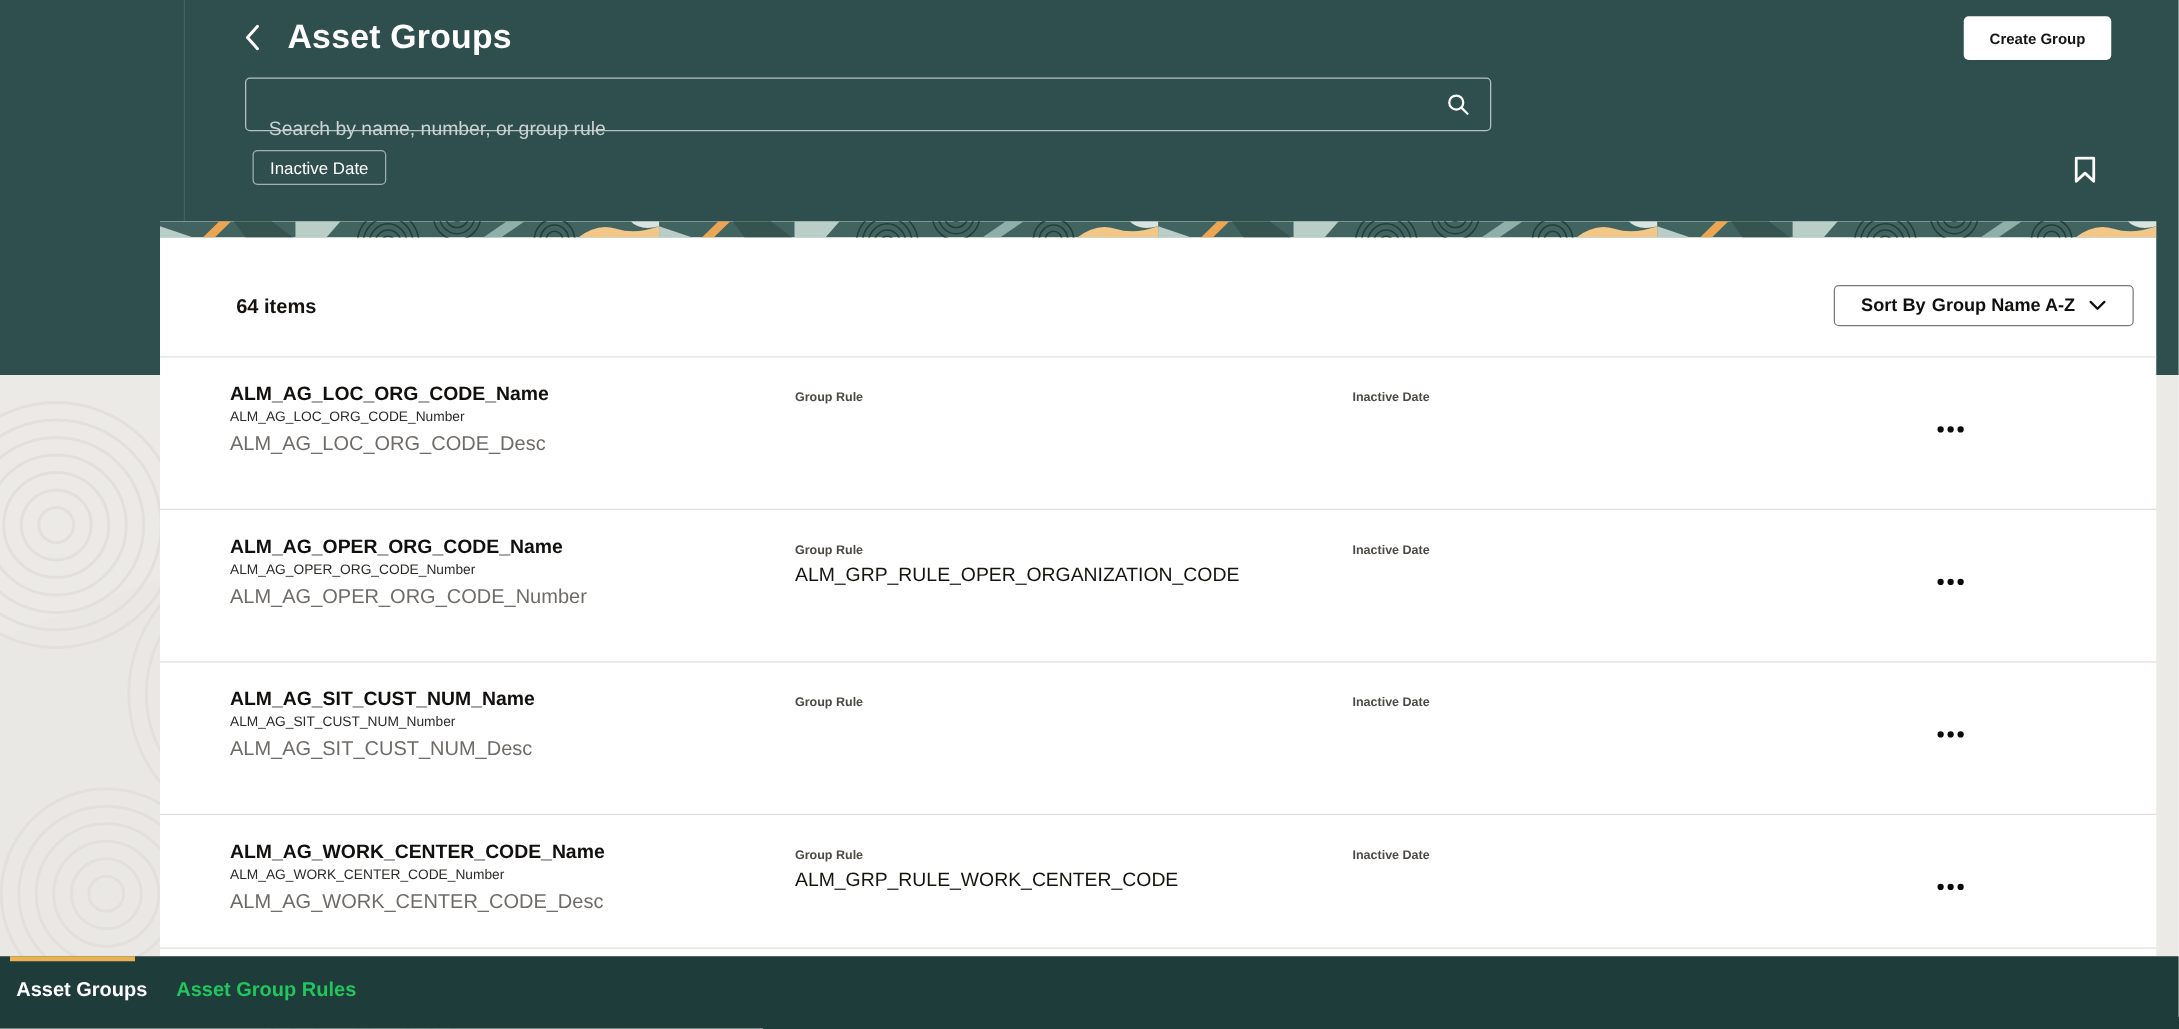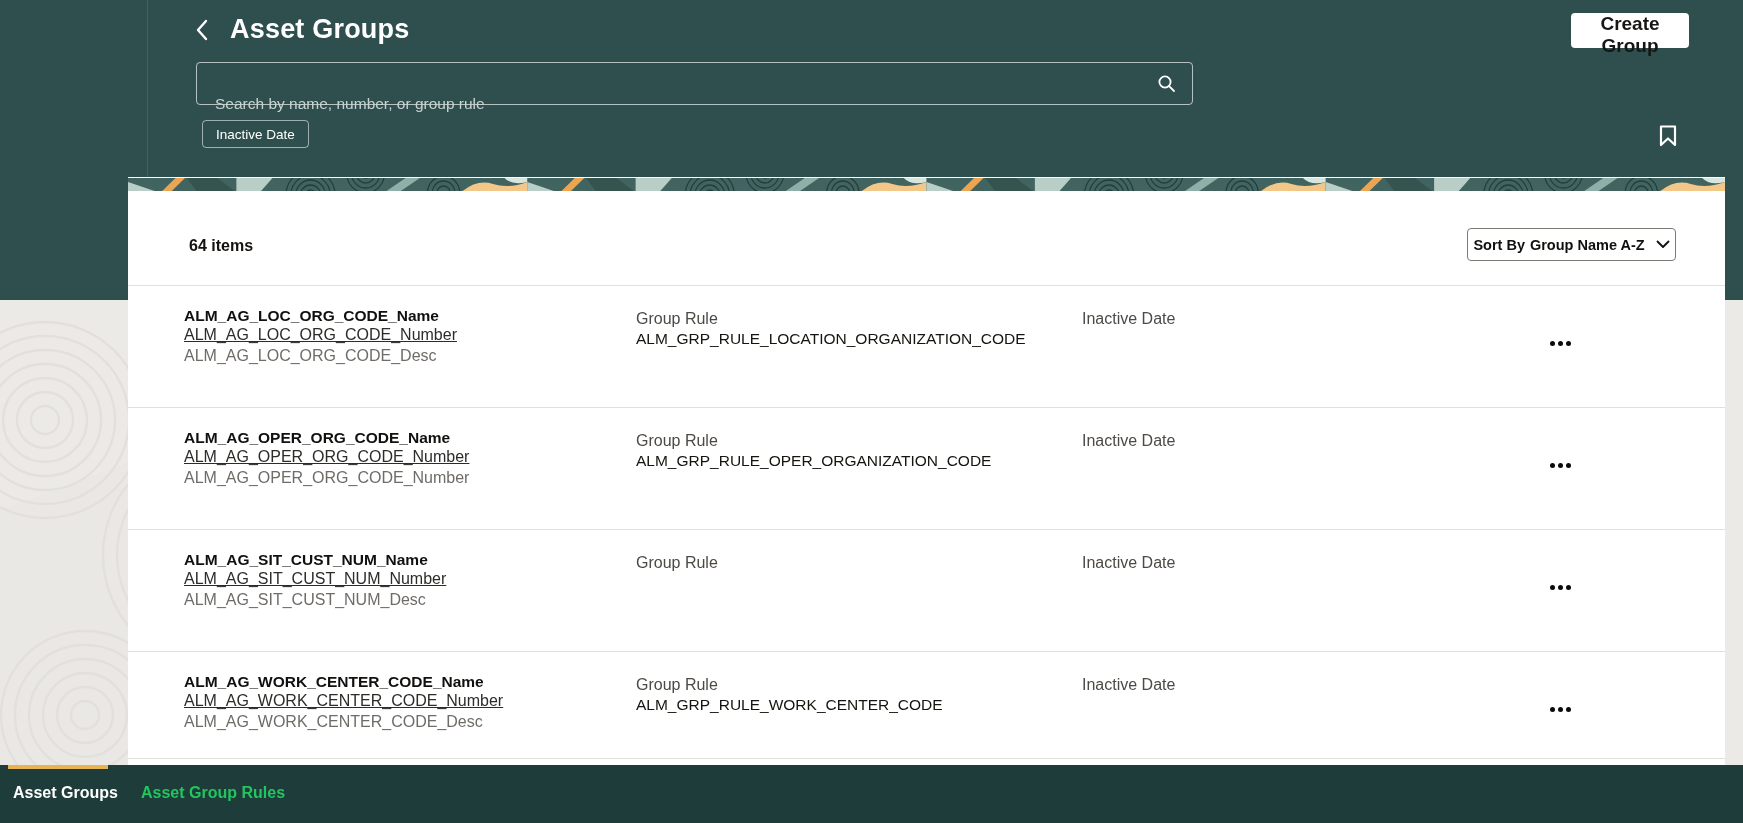--- a/index.html
+++ b/index.html
@@ -8,47 +8,47 @@
   .app { position:relative; width:1743px; height:823px; overflow:hidden; }
 
   
   .bg-top { position:absolute; left:0; top:0; width:1743px; height:300px; background:#2f4f4e; }
   .bg-bottom-pattern { position:absolute; left:0; top:300px; width:1743px; height:523px; }
   .drawer-edge { position:absolute; left:147px; top:0; width:1px; height:177px; background:rgba(255,255,255,0.10); }
 
   
   .back-btn { position:absolute; left:186px; top:14px; width:32px; height:32px; background:none; border:none; cursor:pointer; display:flex; align-items:center; justify-content:center; }
   .page-title { position:absolute; left:230px; top:14px; color:#ffffff; font-size:27px; font-weight:bold; letter-spacing:0.2px; }
-  .create-btn { position:absolute; left:1571px; top:13px; width:118px; height:35px; background:#ffffff; border:none; border-radius:4px; font-family:inherit; font-size:19px; font-weight:bold; color:#181614; cursor:pointer; }
+  .create-btn { position:absolute; left:1571px; top:13px; width:118px; height:35px; background:#ffffff; border:none; border-radius:4px; font-family:inherit; font-size:12px; font-weight:bold; color:#181614; cursor:pointer; }
   .search-box { position:absolute; left:196px; top:62px; width:997px; height:43px; border:1px solid rgba(255,255,255,0.65); border-radius:4px; display:flex; align-items:center; background:transparent; }
   .search-box input { flex:1; background:transparent; border:none; outline:none; color:#ffffff; font-family:inherit; font-size:15.5px; padding:0 12px 0 18px;margin-top:40px; }
   .search-box input::placeholder { color:#c9d3d2; opacity:1; }
   .search-icon-btn { background:none; border:none; cursor:pointer; padding:0 16px 0 6px; display:flex; align-items:center; }
   .filter-chip { position:absolute; left:202px; top:120px; height:28px; padding:0 13px; border:1px solid rgba(255,255,255,0.55); border-radius:4px; background:transparent; color:#ffffff; font-family:inherit; font-size:13.5px; display:flex; align-items:center; cursor:pointer; }
   .bookmark-btn { position:absolute; left:1650px; top:118px; width:36px; height:36px; background:none; border:none; cursor:pointer; display:flex; align-items:center; justify-content:center; }
 
   
   .card { position:absolute; left:128px; top:177px; width:1597px; height:588px; background:#ffffff; }
   .banner { width:1597px; height:13px; overflow:hidden; }
   .toolbar { position:relative; height:90px; }
   .item-count { position:absolute; left:61px; top:42px; font-size:16px; font-weight:bold; color:#14110e; }
-  .sort-control { position:absolute; left:1339px; top:33px; width:209px; height:33px; border:1px solid #7d7a75; border-radius:4px; background:transparent; display:flex; align-items:center; justify-content:center; gap:5px; font-family:inherit; font-size:14.5px; color:#12100e; cursor:pointer; }
+  .sort-control { position:absolute; left:1339px; top:33px; width:240px; height:33px; border:1px solid #7d7a75; border-radius:4px; background:transparent; display:flex; align-items:center; justify-content:center; gap:5px; font-family:inherit; font-size:14.5px; color:#12100e; cursor:pointer; }
   .sort-label { font-weight:bold; }
   .sort-value { font-weight:bold; }
   .sort-control svg { margin-left:6px; }
 
   
   .row { position:relative; height:122px; border-top:1px solid #e3e0dc; }
   .row.last { height:108px; border-bottom:1px solid #e3e0dc; }
   .col-main { position:absolute; left:56px; top:21px; }
   .row-name { font-size:15.5px; font-weight:bold; color:#12100e; line-height:18px; }
-  .row-number { font-size:16px; color:#2e2c29; line-height:17px; margin-top:1px;text-decoration:underline; }
+  .row-number { font-size:11px; color:#2e2c29; line-height:17px; margin-top:1px; }
   .row-desc { font-size:16px; color:#6f6c68; line-height:14px; margin-top:6px; }
   .col-rule { position:absolute; left:508px; top:26px; }
-  .col-label { font-size:16px; font-weight:400; color:#4d4a46; line-height:14px; }
+  .col-label { font-size:10px; font-weight:700; color:#4d4a46; line-height:14px; }
   .rule-value { font-size:15.5px; color:#17140f; line-height:19px; margin-top:3px; }
   .col-date { position:absolute; left:954px; top:26px; }
   .row-menu { position:absolute; left:1414px; top:46px; width:36px; height:22px; background:none; border:none; cursor:pointer; display:flex; align-items:center; justify-content:center; gap:3px; }
   .row-menu i { width:5px; height:5px; border-radius:50%; background:#0c0b0a; display:block; }
   .card-filler { height:11px; }
 
   
   .tabbar { position:absolute; left:0; top:765px; width:1743px; height:58px; background:#1e3c3a; }
   .tab-indicator { position:absolute; left:8px; top:0; width:100px; height:4px; background:#e9b254; }
   .tab { position:absolute; top:19px; background:none; border:none; font-family:inherit; font-size:16px; font-weight:bold; cursor:pointer; }
@@ -200,21 +200,20 @@
 
     
     <div class="row">
       <div class="col-main">
         <div class="row-name">ALM_AG_LOC_ORG_CODE_Name</div>
         <div class="row-number">ALM_AG_LOC_ORG_CODE_Number</div>
         <div class="row-desc">ALM_AG_LOC_ORG_CODE_Desc</div>
       </div>
       <div class="col-rule">
         <div class="col-label">Group Rule</div>
-        <div class="rule-value">ALM_GRP_RULE_LOCATION_ORGANIZATION_CODE</div>
       </div>
       <div class="col-date">
         <div class="col-label">Inactive Date</div>
       </div>
       <button class="row-menu" type="button" aria-label="actions">
         <span style="display:flex; gap:3px;">
             <i></i>
             <i></i>
             <i></i>
           </span>

